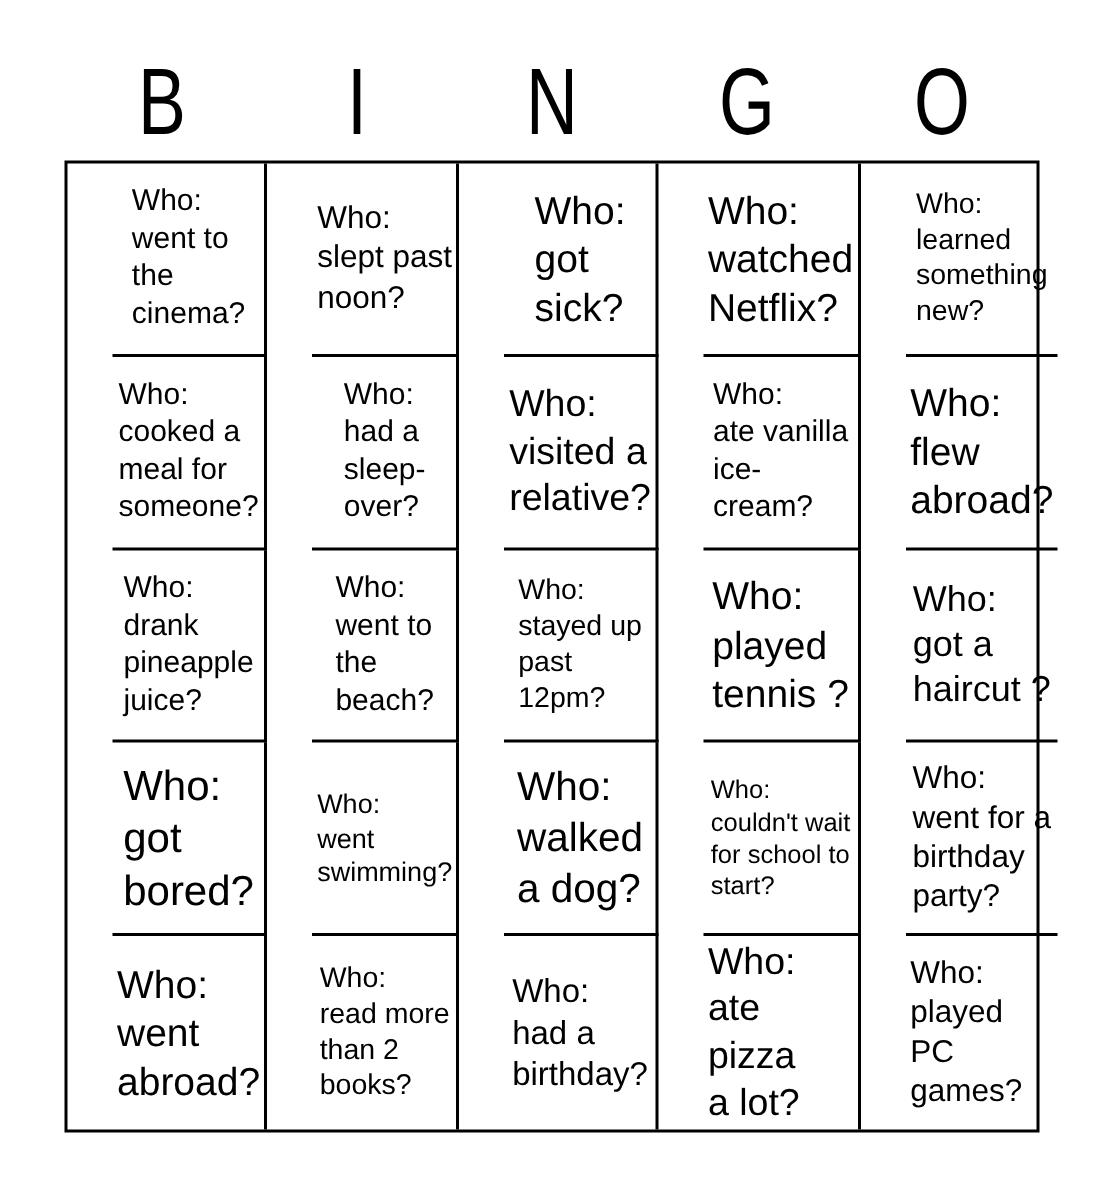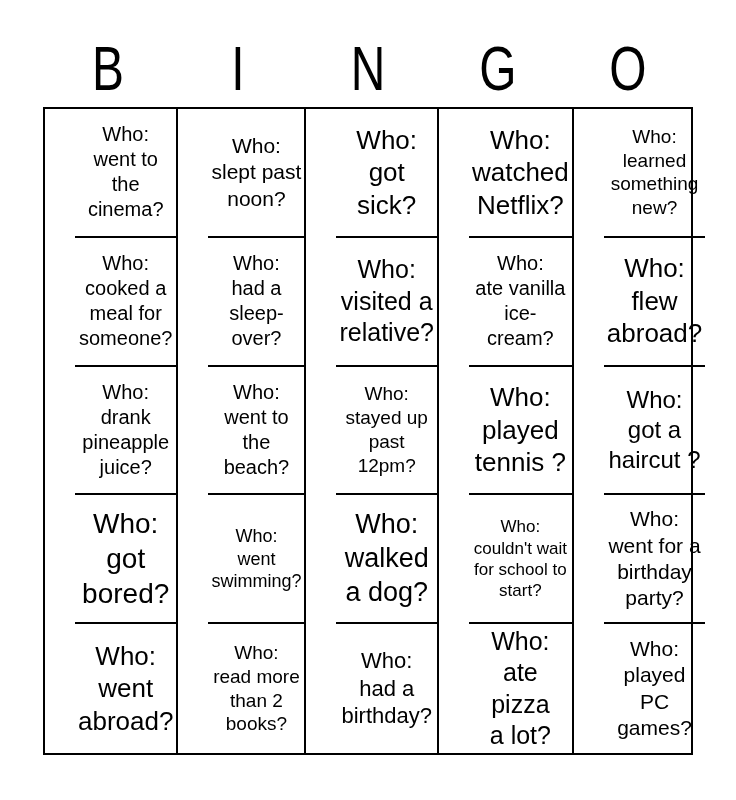--- a/index.html
+++ b/index.html
@@ -47,21 +47,21 @@
     display: grid;
     grid-template-columns: repeat(5, 1fr);
     grid-template-rows: repeat(5, 1fr);
   }
   .cell {
     border-right: 2px solid var(--ink);
     border-bottom: 2px solid var(--ink);
     display: flex;
     align-items: center;
     justify-content: center;
-    text-align: center;
+    text-align: left;
     white-space: pre-line;
     line-height: 1.25;
     padding: 0 3px;
     cursor: pointer;
     margin-left: 30px;
   }
   .cell:nth-child(5n) { border-right: none; }
   .cell:nth-child(n+21) { border-bottom: none; }
 </style>
 </head>

